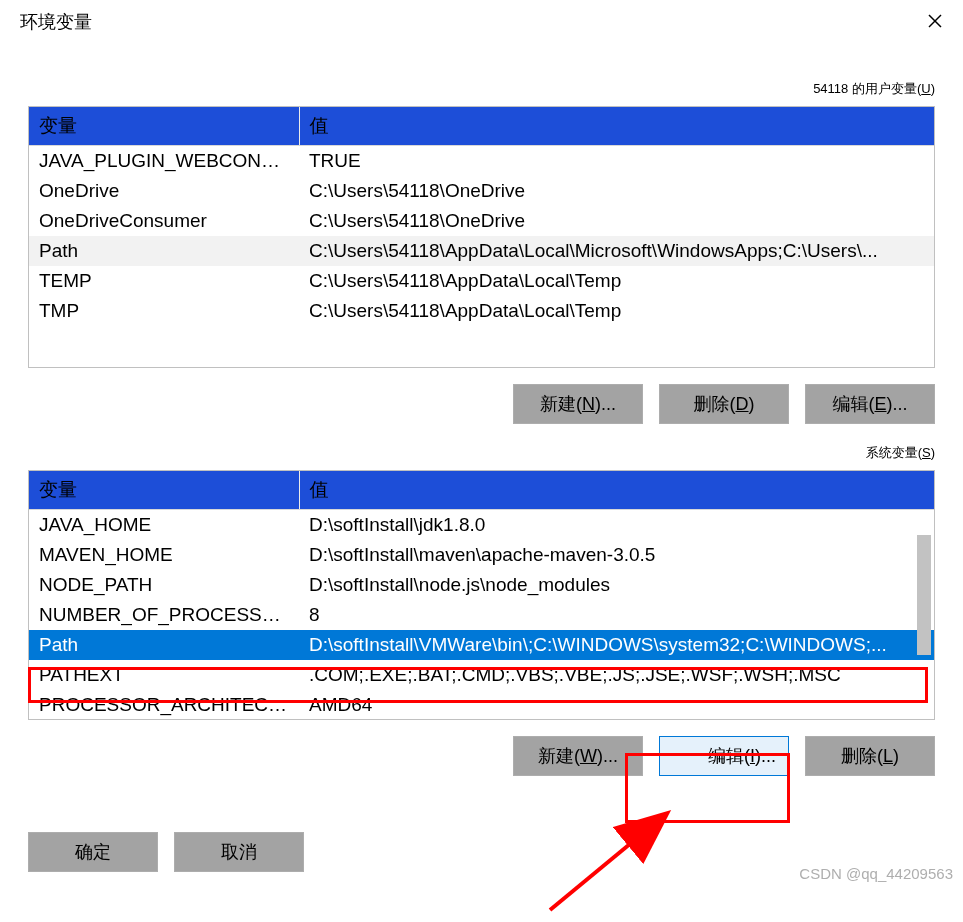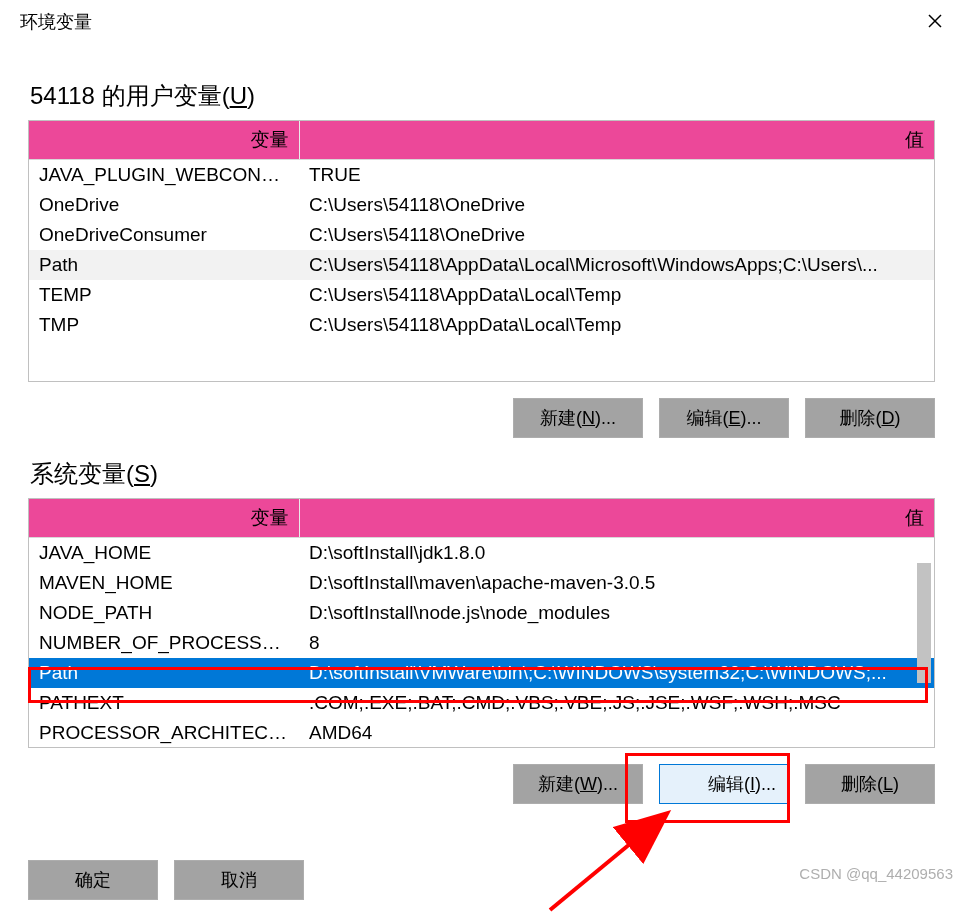--- a/index.html
+++ b/index.html
@@ -27,39 +27,40 @@
     text-align: center;
     line-height: 32px;
     font-size: 20px;
     cursor: default;
   }
   .content {
     padding: 24px 28px 10px 28px;
   }
   .section-label {
     margin: 12px 0 8px 2px;
-    font-size: 24px;
+    font-size: 13px;
+    text-align: right;
   }
   .section-label .hotkey { text-decoration: underline; }
   .table-frame {
     border: 1px solid #c0c0c0;
     position: relative;
   }
   .env-table {
     width: 100%;
     table-layout: fixed;
     border-collapse: collapse;
     font-size: 19px;
   }
   .env-table th {
-    text-align: right;
+    text-align: left;
     font-weight: normal;
     padding: 6px 10px;
     border-bottom: 1px solid #d8d8d8;
-    background: #ec4899;
+    background: #1d4ed8;
   }
   .env-table th:first-child { width: 270px; border-right: 1px solid #eaeaea; }
   .env-table td {
     padding: 4px 10px;
     white-space: nowrap;
     overflow: hidden;
     text-overflow: ellipsis;
   }
   .user-frame { height: 262px; }
   .sys-frame  { height: 250px; }
@@ -178,22 +179,22 @@
           </tr>
         <tr>
             <td>TMP</td>
             <td>C:\Users\54118\AppData\Local\Temp</td>
           </tr>
       </tbody>
     </table>
   </div>
   <div class="button-row">
     <button class="btn"><span>新建(</span><span class="hotkey">N</span><span>)...</span></button>
+    <button class="btn"><span>删除(</span><span class="hotkey">D</span><span>)</span></button>
     <button class="btn"><span>编辑(</span><span class="hotkey">E</span><span>)...</span></button>
-    <button class="btn"><span>删除(</span><span class="hotkey">D</span><span>)</span></button>
   </div>
 
   <div class="section-label">
     <span>系统变量(</span><span class="hotkey">S</span><span>)</span>
   </div>
   <div class="table-frame sys-frame">
     <table class="env-table">
       <thead>
         <tr>
           <th>变量</th>

